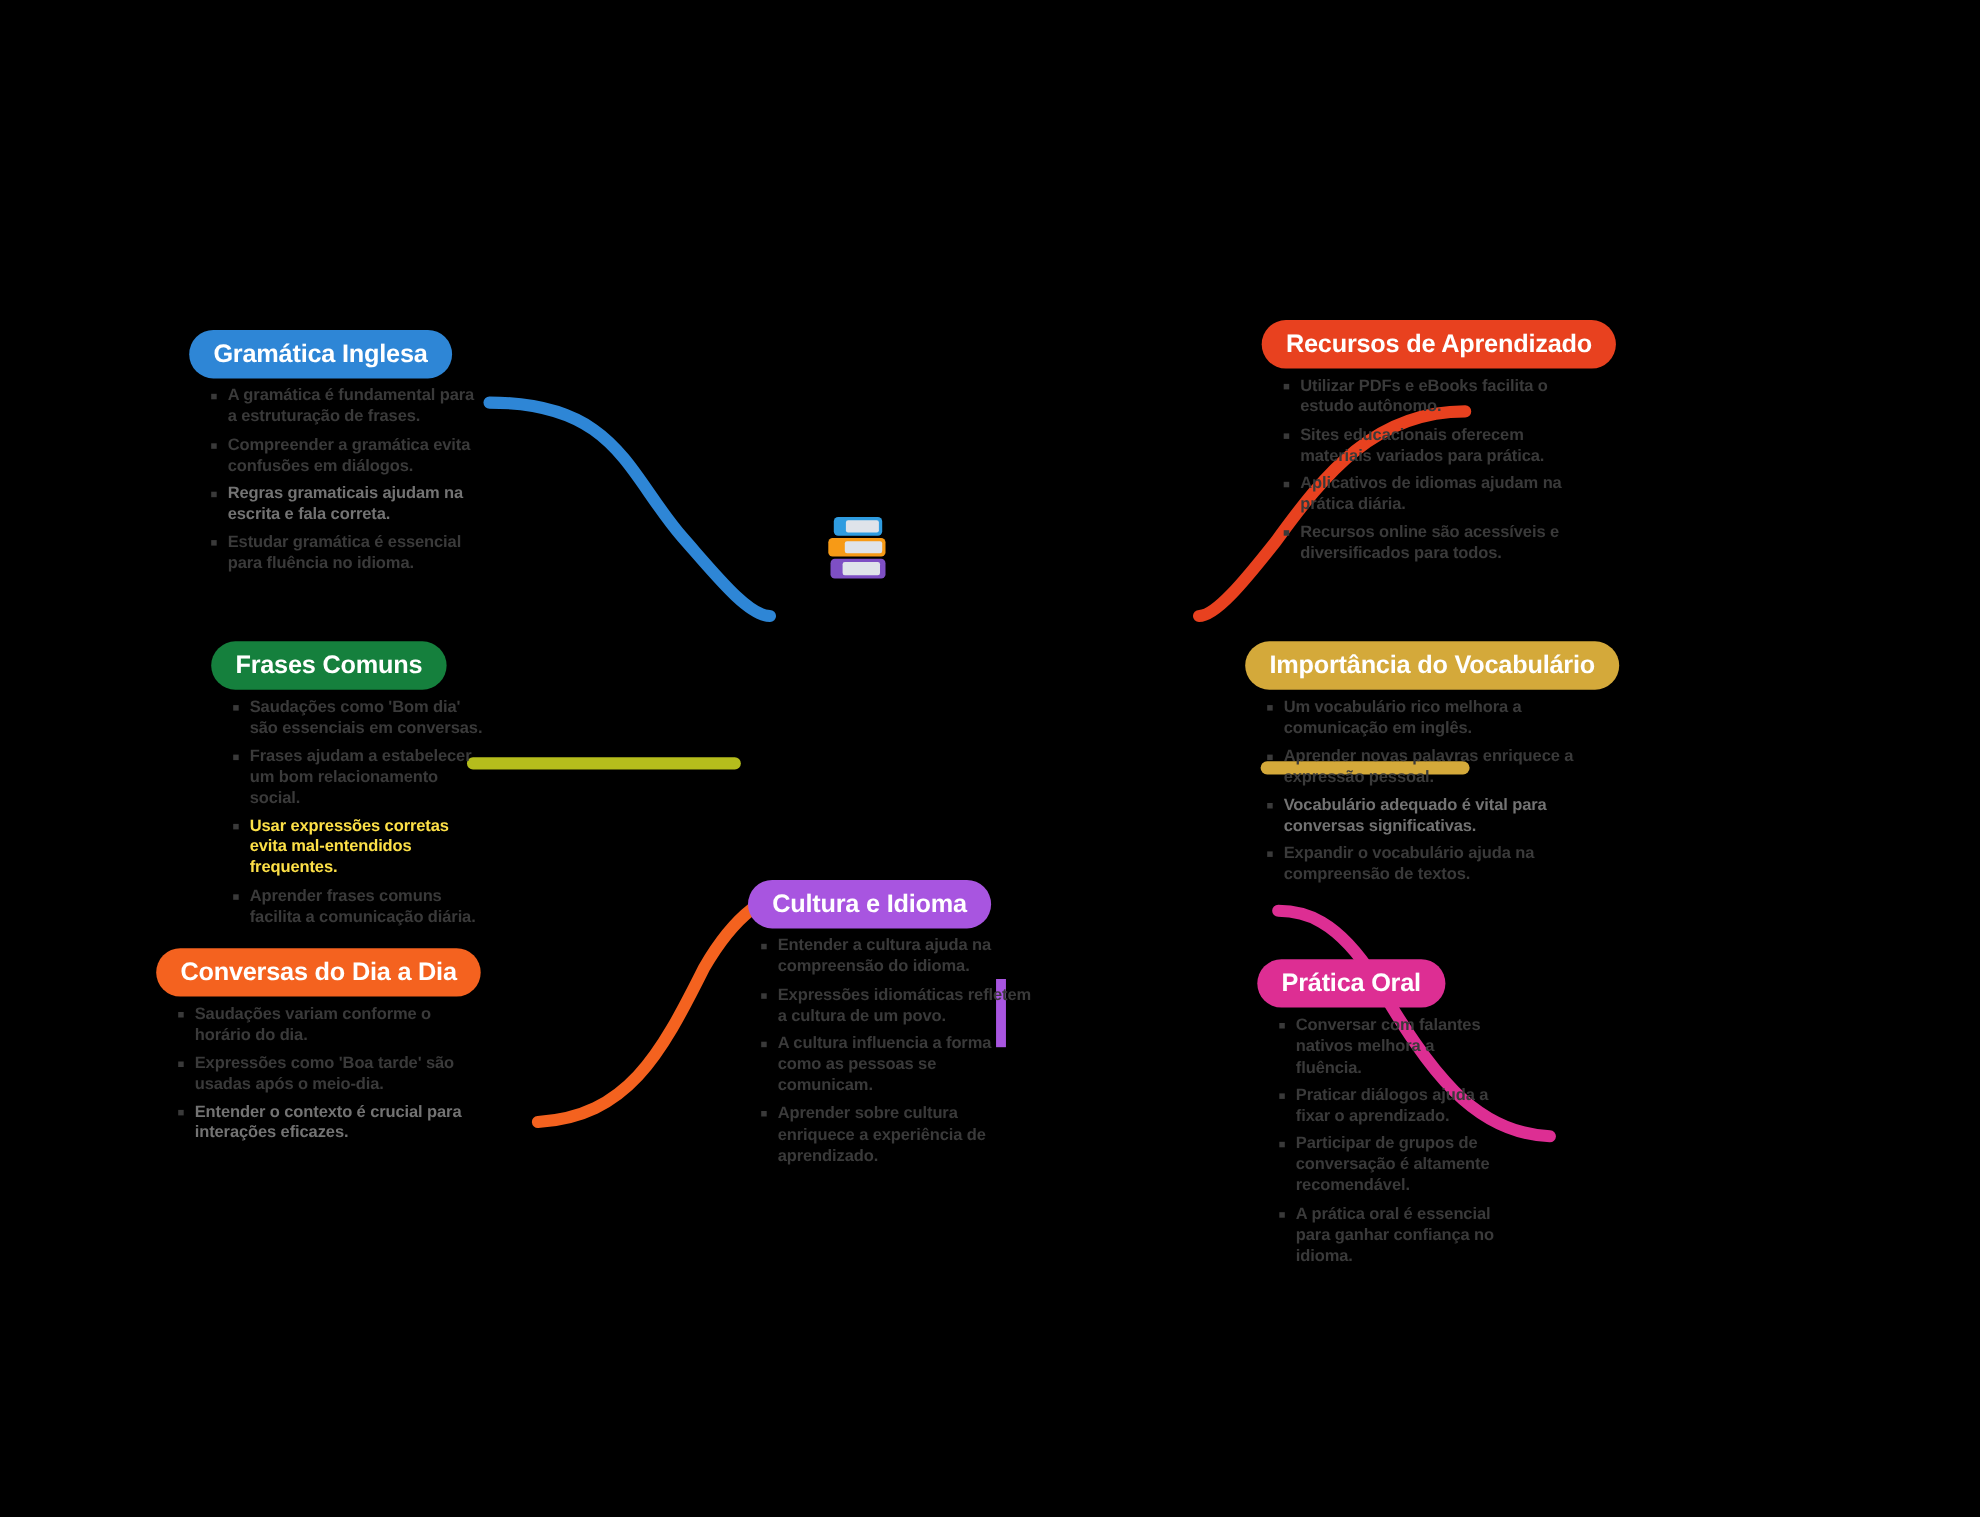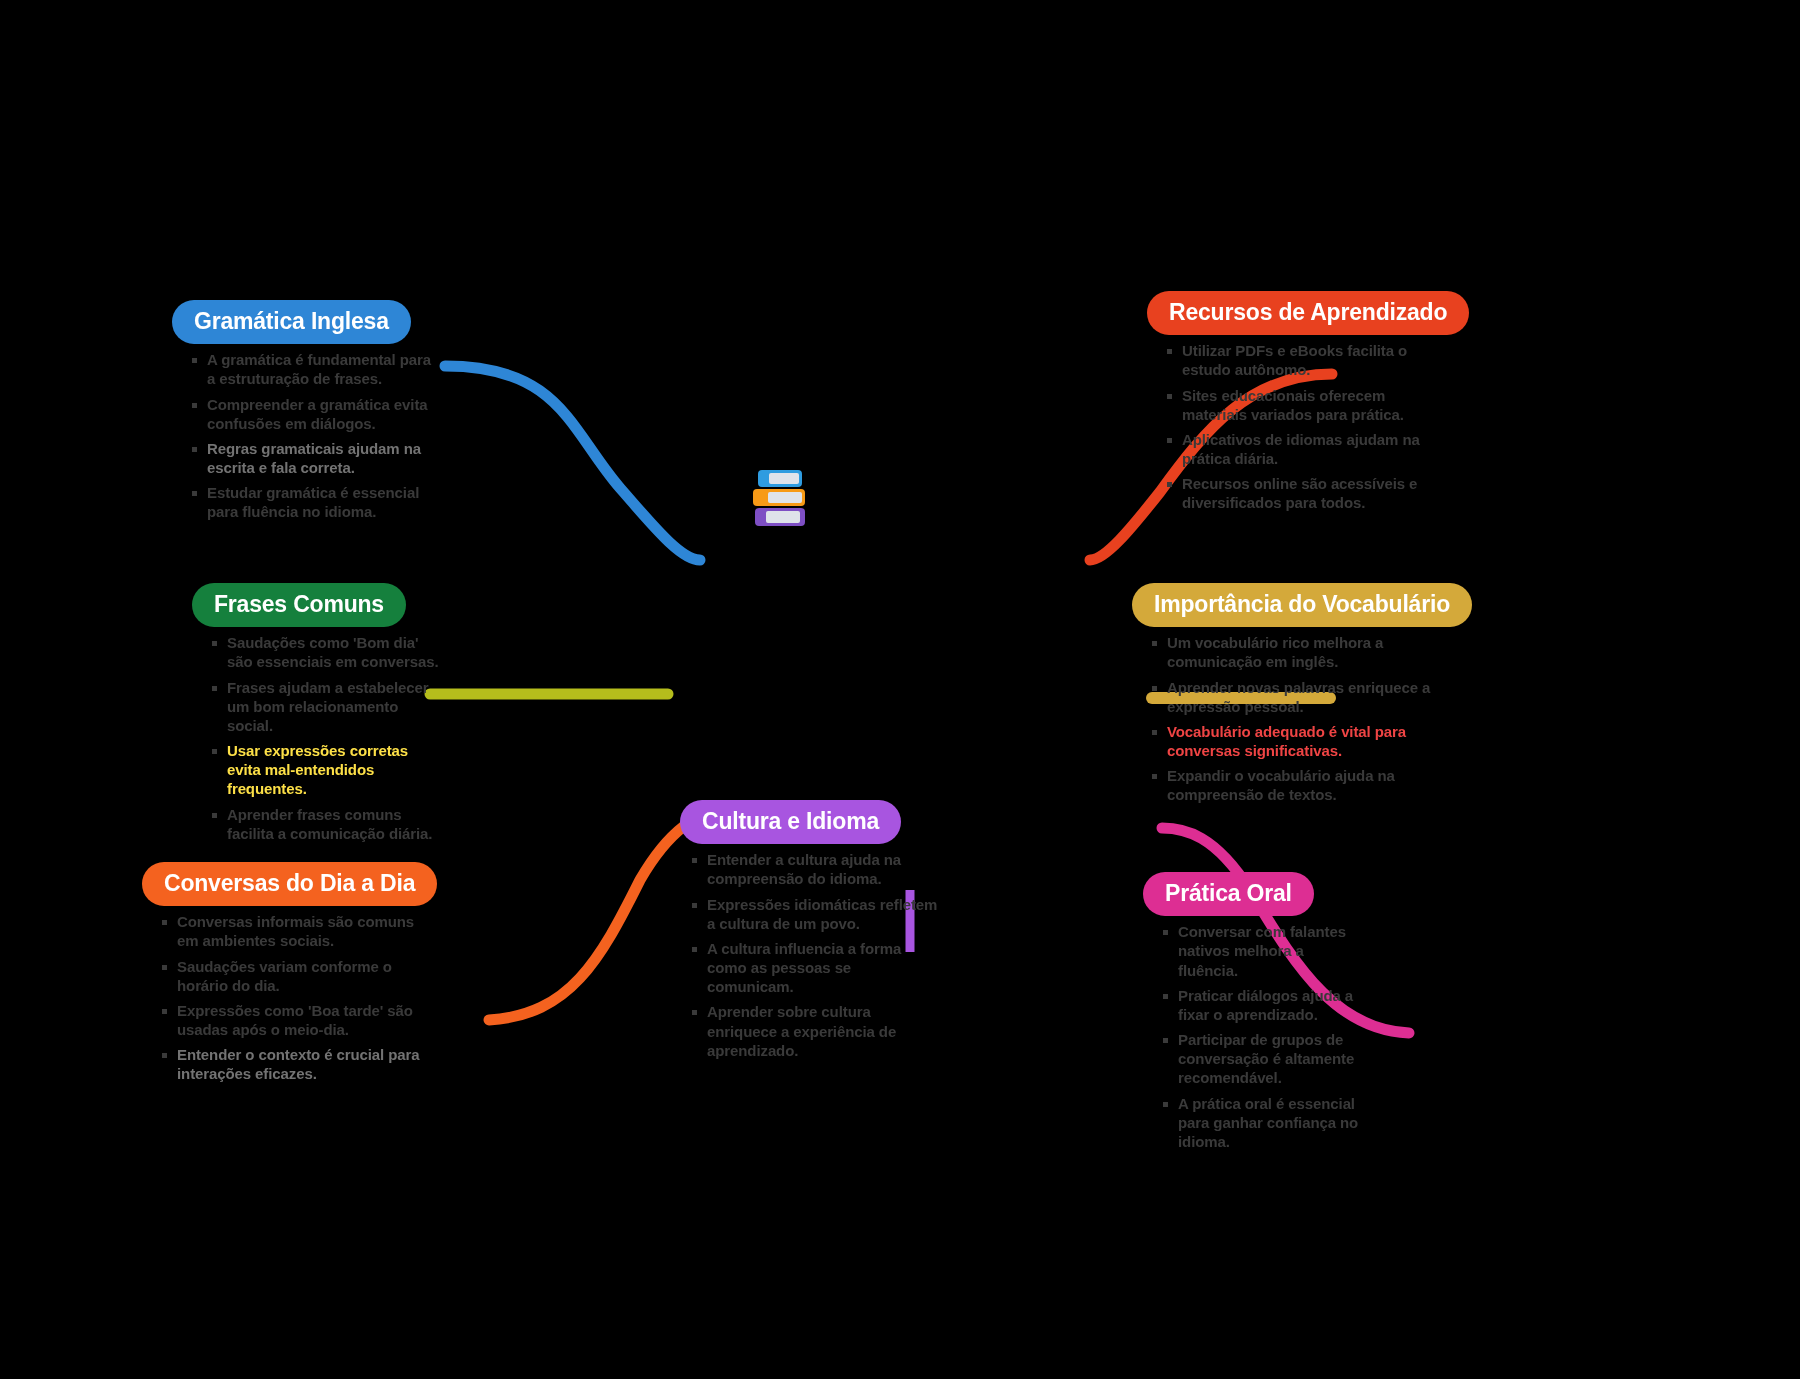--- a/index.html
+++ b/index.html
@@ -172,21 +172,20 @@
       <li style="color: rgb(58, 58, 58);">Saudações como 'Bom dia' são essenciais em conversas.</li>
       <li style="color: rgb(58, 58, 58);">Frases ajudam a estabelecer um bom relacionamento social.</li>
       <li style="color: #fde047;">Usar expressões corretas evita mal-entendidos frequentes.</li>
       <li style="color: rgb(58, 58, 58);">Aprender frases comuns facilita a comunicação diária.</li>
     </ul>
   </div>
 
   <div class="node" id="node-conversas">
     <div class="node-pill" style="background: rgb(244, 98, 31);">Conversas do Dia a Dia</div>
     <ul class="node-list">
-      <li style="color: rgb(58, 58, 58);">Conversas informais são comuns em ambientes sociais.</li>
       <li style="color: rgb(58, 58, 58);">Saudações variam conforme o horário do dia.</li>
       <li style="color: rgb(58, 58, 58);">Expressões como 'Boa tarde' são usadas após o meio-dia.</li>
       <li style="color: #737373;">Entender o contexto é crucial para interações eficazes.</li>
     </ul>
   </div>
 
   <div class="node" id="node-cultura">
     <div class="node-pill" style="background: rgb(168, 85, 224);">Cultura e Idioma</div>
     <ul class="node-list">
       <li style="color: rgb(58, 58, 58);">Entender a cultura ajuda na compreensão do idioma.</li>
@@ -204,21 +203,21 @@
       <li style="color: rgb(58, 58, 58);">Aplicativos de idiomas ajudam na prática diária.</li>
       <li style="color: rgb(58, 58, 58);">Recursos online são acessíveis e diversificados para todos.</li>
     </ul>
   </div>
 
   <div class="node" id="node-vocabulario">
     <div class="node-pill" style="background: rgb(212, 169, 58);">Importância do Vocabulário</div>
     <ul class="node-list">
       <li style="color: rgb(58, 58, 58);">Um vocabulário rico melhora a comunicação em inglês.</li>
       <li style="color: rgb(58, 58, 58);">Aprender novas palavras enriquece a expressão pessoal.</li>
-      <li style="color: #ef4444;">Vocabulário adequado é vital para conversas significativas.</li>
+      <li style="color: #737373;">Vocabulário adequado é vital para conversas significativas.</li>
       <li style="color: rgb(58, 58, 58);">Expandir o vocabulário ajuda na compreensão de textos.</li>
     </ul>
   </div>
 
   <div class="node" id="node-pratica">
     <div class="node-pill" style="background: rgb(221, 46, 147);">Prática Oral</div>
     <ul class="node-list">
       <li style="color: rgb(58, 58, 58);">Conversar com falantes nativos melhora a fluência.</li>
       <li style="color: rgb(58, 58, 58);">Praticar diálogos ajuda a fixar o aprendizado.</li>
       <li style="color: rgb(58, 58, 58);">Participar de grupos de conversação é altamente recomendável.</li>

